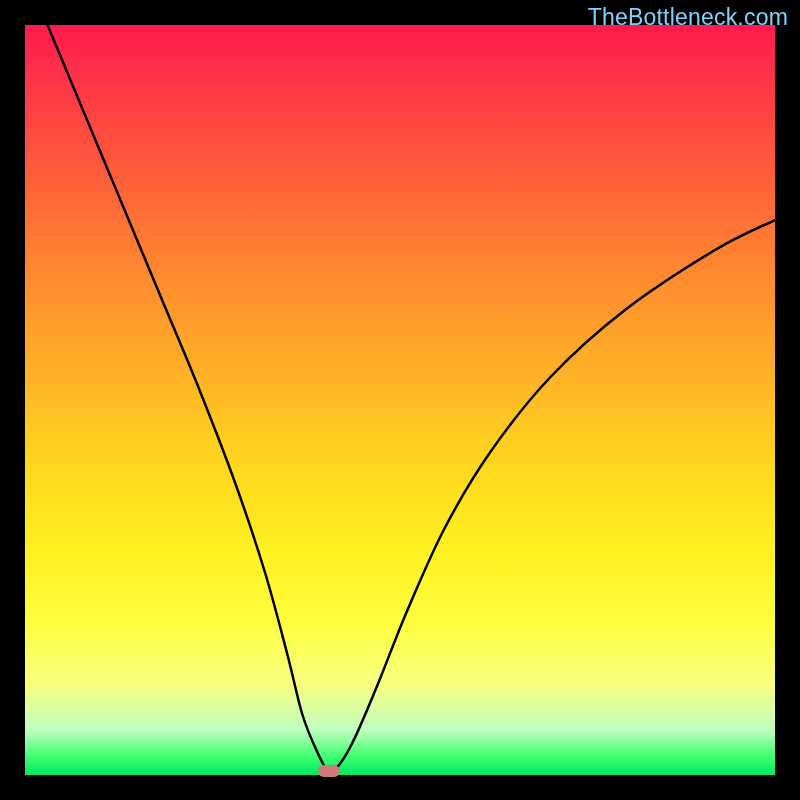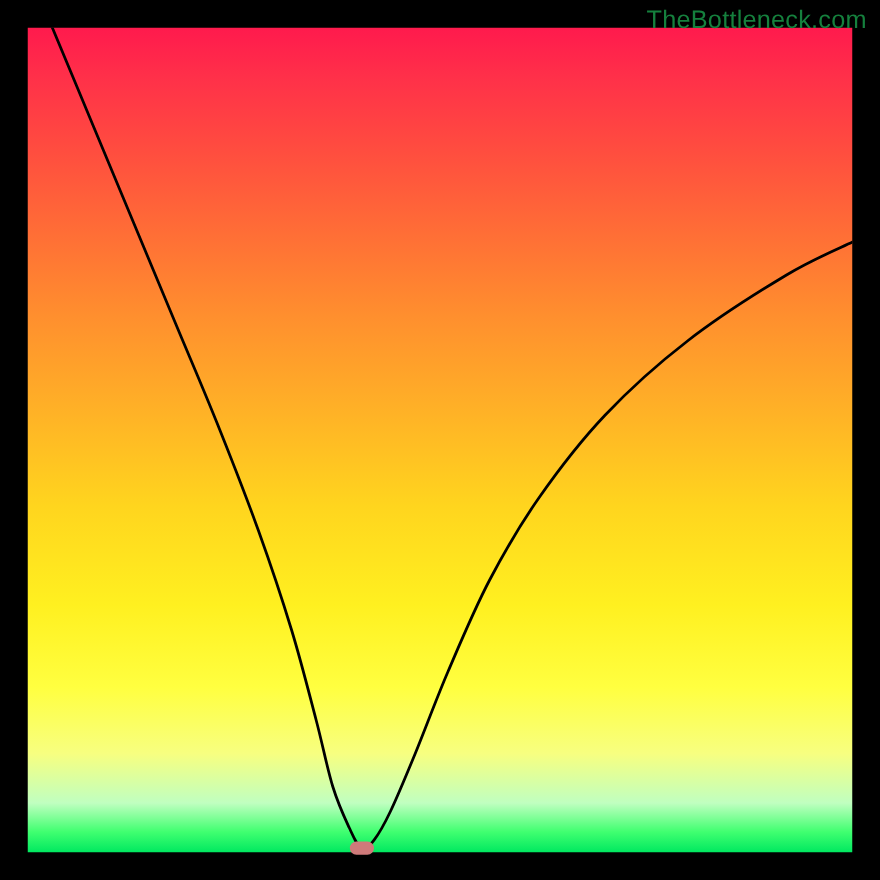--- a/index.html
+++ b/index.html
@@ -36,21 +36,21 @@
       #c0ffc0 94%,
       #40ff70 97.5%,
       #00e860 100%);
   }
   .watermark {
     position: absolute;
     top: 4px;
     right: 12px;
     font-size: 23px;
     font-weight: 500;
-    color: #15803d;
+    color: #7dd3fc;
     letter-spacing: 0.2px;
     z-index: 10;
   }
   svg.curve {
     position: absolute;
     left: 25px;
     top: 25px;
     width: 750px;
     height: 750px;
     z-index: 5;

